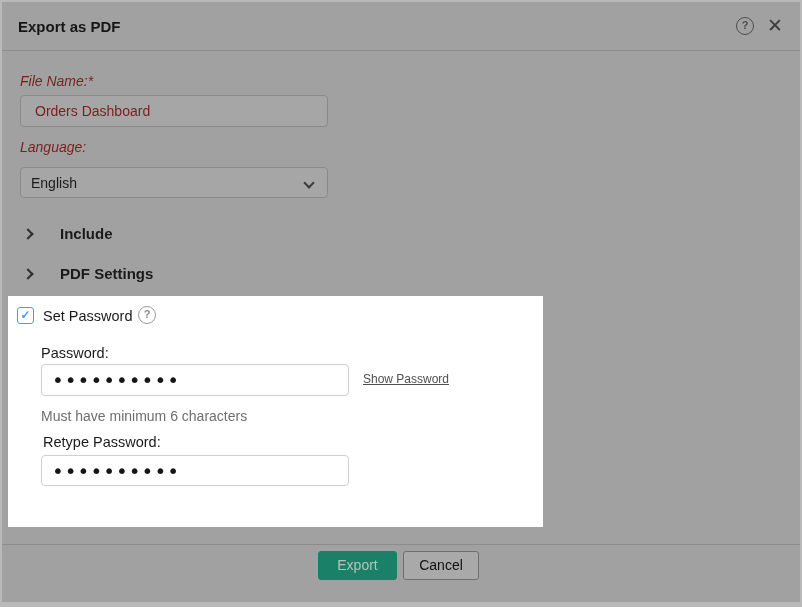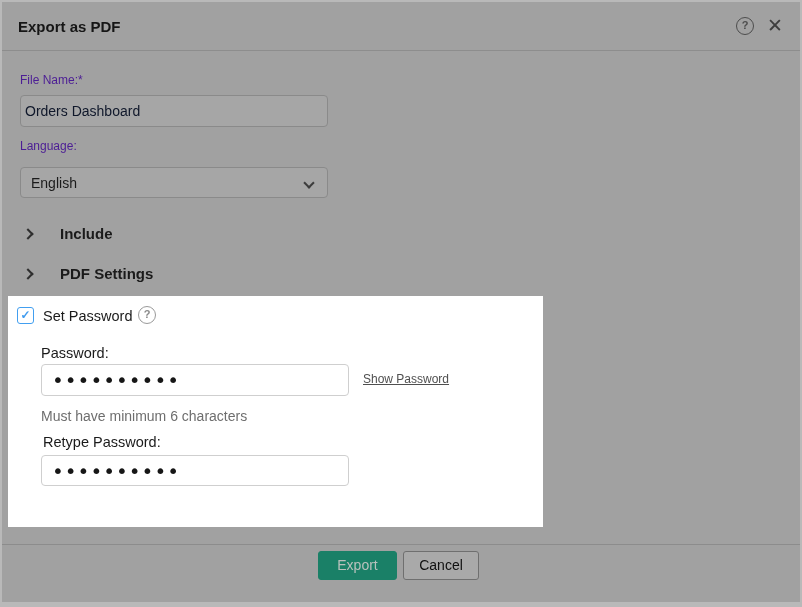--- a/index.html
+++ b/index.html
@@ -29,26 +29,26 @@
     font-size:11px; font-weight:bold; text-align:center; line-height:15px;
     cursor:pointer;
   }
   .header .help-circle { right:46px; top:15px; }
   .close-x {
     position:absolute; right:17px; top:11px;
     font-size:19px; color:#3d3d3d; cursor:pointer; line-height:26px;
   }
   
   .lbl {
-    position:absolute; font-size:12px; color:#4c1d95;
+    position:absolute; font-size:14px; color:#7f1d1d;font-style:italic;
   }
   .dim-input {
     position:absolute; background:#a6a6a6; border:1px solid #8a8a8a;
-    border-radius:4px; font-size:14px; color:#0f172a;
-    padding:0 4px; font-family:"Liberation Sans", sans-serif;
+    border-radius:4px; font-size:14px; color:#7f1d1d;
+    padding:0 14px; font-family:"Liberation Sans", sans-serif;
   }
   .select-box {
     position:absolute; background:#a6a6a6; border:1px solid #8a8a8a;
     border-radius:4px; font-size:14px; color:#1b1b1b;
     padding:0 10px; display:flex; align-items:center; cursor:pointer;
   }
   .chev-down {
     position:absolute; right:14px; top:11px; width:8px; height:8px;
     border-right:2px solid #3c3c3c; border-bottom:2px solid #3c3c3c;
     transform:rotate(45deg);

